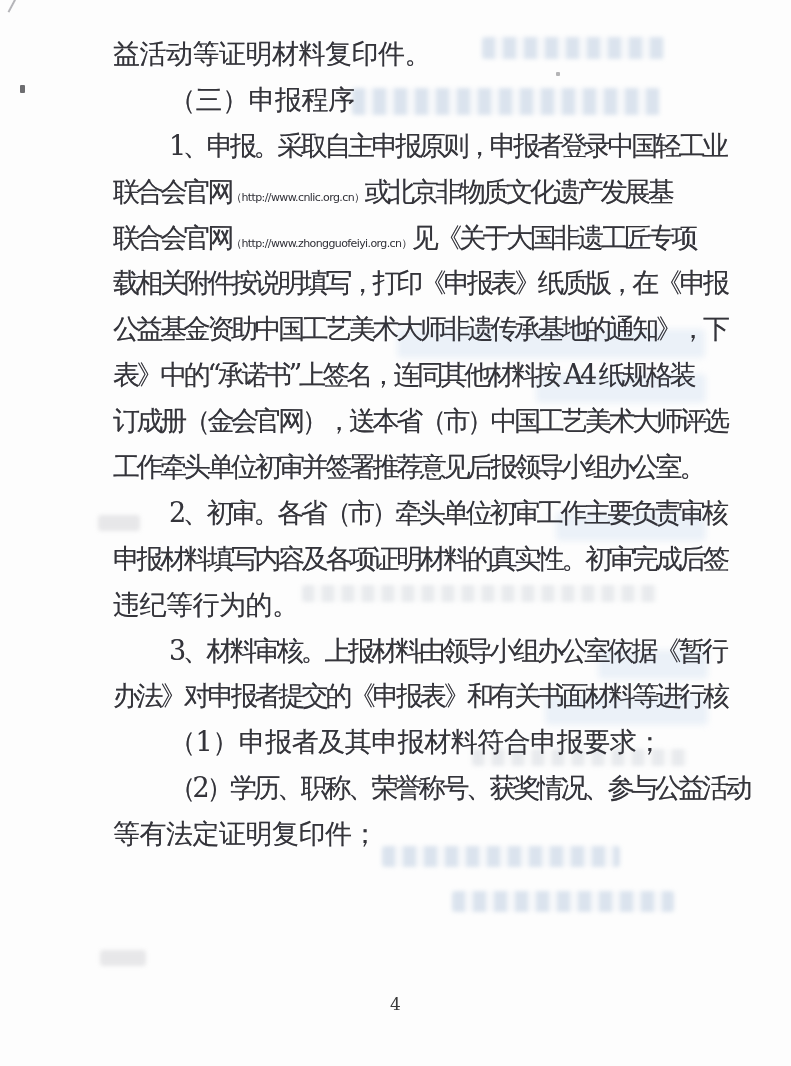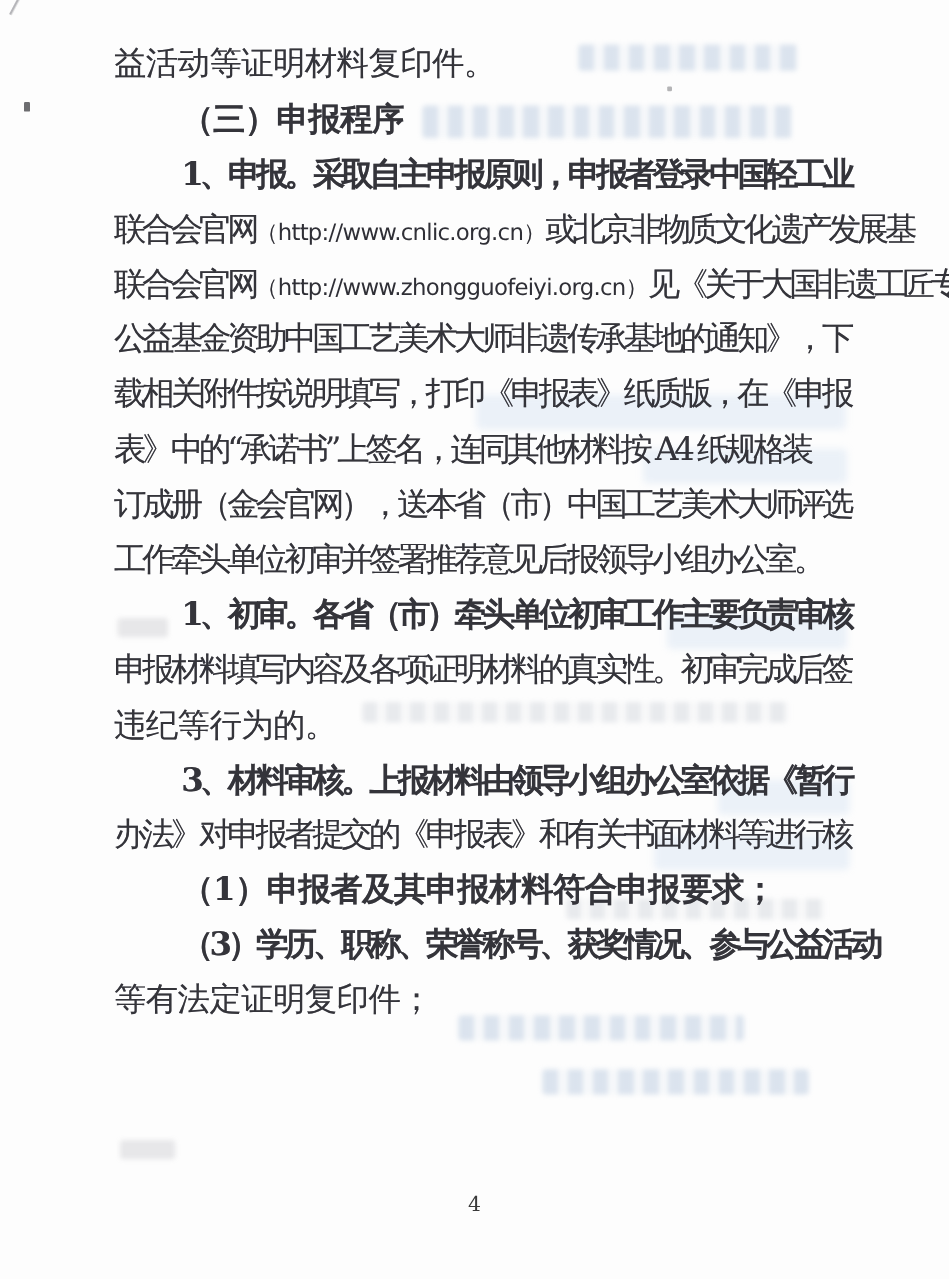--- a/index.html
+++ b/index.html
@@ -5,34 +5,34 @@
   html,body{margin:0;padding:0;background:#e9e9e9;}
   .page{
     position:relative;
     width:791px;height:1066px;
     background:#fdfdfd;
     overflow:hidden;
     font-family:"DejaVu Serif", serif;
   }
   
   .content{
-    position:absolute;left:95px;top:31px;width:616px;
+    position:absolute;left:113px;top:31px;width:616px;
   }
   .line{
     height:45.9px;line-height:45.9px;
     font-size:27px;
     letter-spacing:-0.5px;
     white-space:nowrap;
     color:#34343a;
     text-shadow:0 0 0.5px rgba(70,70,82,0.55);
   }
   .line.fit{letter-spacing:-3.4px;}
-  .line.indent{text-indent:56px;font-weight:bold;}
+  .line.indent{text-indent:56px;}
   .seg-url{
-    font-size:19px;
+    font-size:11px;
     letter-spacing:-0.6px;
     font-family:"DejaVu Sans", sans-serif;
     color:#2f2f36;
     text-shadow:none;
   }
   .pageno{
     position:absolute;top:993px;left:0;width:100%;
     text-align:center;
     font-size:17px;line-height:22px;color:#3a3a3a;
     font-family:"DejaVu Serif", serif;
@@ -86,30 +86,30 @@
 
   <div class="artifact smudge" style="left:98px;top:515px;width:42px;height:16px;"></div>
   <div class="artifact smudge" style="left:100px;top:950px;width:46px;height:16px;"></div>
 
   <div class="content" id="doc">
       <div class="line"><span>益活动等证明材料复印件。</span></div>
       <div class="line indent"><span>（三）申报程序</span></div>
       <div class="line fit indent"><span>1、申报。采取自主申报原则，申报者登录中国轻工业</span></div>
       <div class="line fit"><span>联合会官网</span><span class="seg-url">（http://www.cnlic.org.cn）</span><span>或北京非物质文化遗产发展基</span></div>
       <div class="line fit"><span>联合会官网</span><span class="seg-url">（http://www.zhongguofeiyi.org.cn）</span><span>见《关于大国非遗工匠专项</span></div>
+      <div class="line fit"><span>载相关附件按说明填写，打印《申报表》纸质版，在《申报</span></div>
       <div class="line fit"><span>公益基金资助中国工艺美术大师非遗传承基地的通知》，下</span></div>
-      <div class="line fit"><span>载相关附件按说明填写，打印《申报表》纸质版，在《申报</span></div>
       <div class="line fit"><span>表》中的“承诺书”上签名，连同其他材料按 A4 纸规格装</span></div>
       <div class="line fit"><span>订成册（金会官网），送本省（市）中国工艺美术大师评选</span></div>
       <div class="line fit"><span>工作牵头单位初审并签署推荐意见后报领导小组办公室。</span></div>
-      <div class="line fit indent"><span>1、初审。各省（市）牵头单位初审工作主要负责审核</span></div>
+      <div class="line fit indent"><span>2、初审。各省（市）牵头单位初审工作主要负责审核</span></div>
       <div class="line fit"><span>申报材料填写内容及各项证明材料的真实性。初审完成后签</span></div>
       <div class="line"><span>违纪等行为的。</span></div>
       <div class="line fit indent"><span>3、材料审核。上报材料由领导小组办公室依据《暂行</span></div>
       <div class="line fit"><span>办法》对申报者提交的《申报表》和有关书面材料等进行核</span></div>
       <div class="line indent"><span>（1）申报者及其申报材料符合申报要求；</span></div>
-      <div class="line fit indent"><span>（3）学历、职称、荣誉称号、获奖情况、参与公益活动</span></div>
+      <div class="line fit indent"><span>（2）学历、职称、荣誉称号、获奖情况、参与公益活动</span></div>
       <div class="line"><span>等有法定证明复印件；</span></div>
     </div>
 
   <div class="pageno">4</div>
 
 </div>
 
 </body></html>

